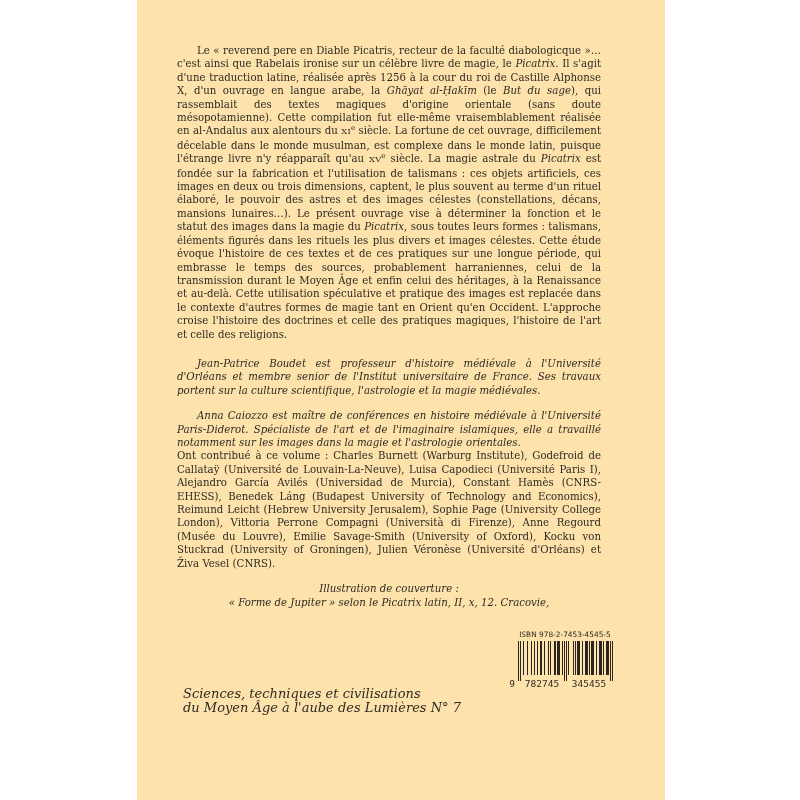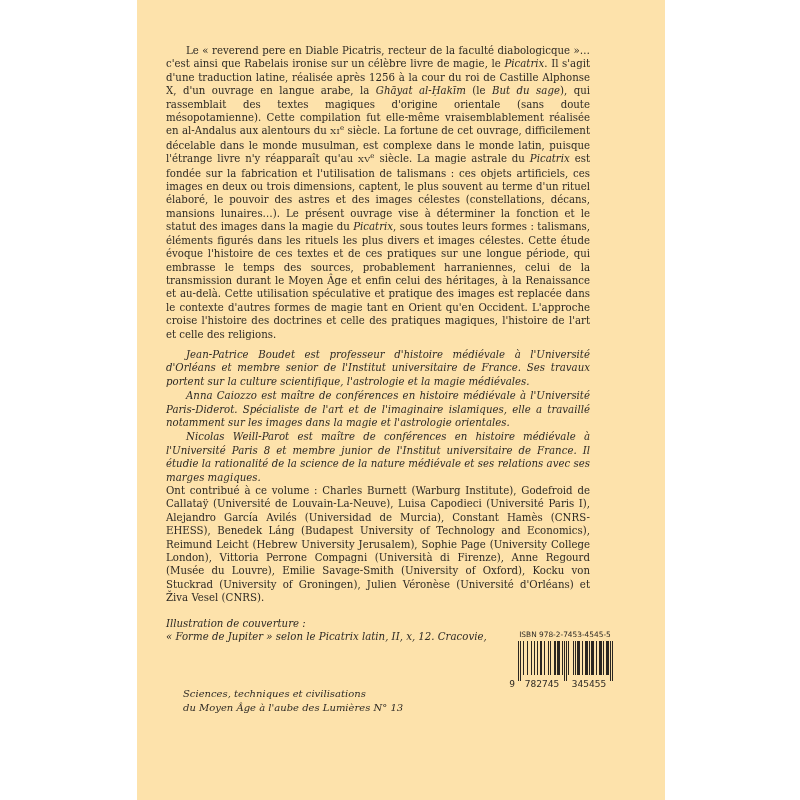--- a/index.html
+++ b/index.html
@@ -10,69 +10,68 @@
   html,body{margin:0;padding:0;}
   body{
     width:800px;height:800px;position:relative;background:#ffffff;
     font-family:"DejaVu Serif", serif;color:var(--ink);
   }
   .cover{
     position:absolute;left:137px;top:0;width:528px;height:800px;
     background:var(--cover-bg);overflow:hidden;
   }
   .content{
-    position:absolute;left:29px;top:44px;width:424px;
+    position:absolute;left:40px;top:44px;width:424px;
   }
   .content p{
     margin:0;font-size:10.2px;line-height:var(--lh);
     text-align:justify;text-indent:20px;
     color:var(--ink);
   }
-  p.bio{font-style:italic;margin-top:1px;}
-  p.bio-first{margin-top:7px;}
+  p.bio{font-style:italic;margin-top:12px;}
+  p.bio-first{margin-top:16px;}
   p.contributors{text-indent:0;}
   .credit{
     margin-top:12px;font-style:italic;font-size:10.2px;line-height:13.5px;
   }
-  .credit div{white-space:nowrap;}
+  .credit div{white-space:nowrap;text-align:center;}
   .it{font-style:italic;}
   .sc{font-size:8.2px;letter-spacing:.3px;text-transform:uppercase;}
   .sup{font-size:7px;vertical-align:super;line-height:0;}
   .series{
     position:absolute;left:46px;top:687px;
-    font-style:italic;font-size:10px;line-height:13.8px;white-space:nowrap;
+    font-style:italic;font-size:13px;line-height:13.8px;white-space:nowrap;
   }
   .barcode-wrap{position:absolute;left:369px;top:629px;width:112px;height:60px;}
   .bc-label{font-family:"DejaVu Sans", sans-serif;font-size:7.4px;fill:var(--ink);}
   .bc-digit{font-family:"DejaVu Sans Mono", monospace;font-size:9.5px;fill:var(--ink);}
   .bars rect{fill:#2b2620;}
 </style>
 </head>
 <body>
 
 <div class="cover">
 
   <div class="content">
     <p><span>Le « reverend pere en Diable Picatris, recteur de la faculté diabologicque »… c'est ainsi que Rabelais ironise sur un célèbre livre de magie, le </span><span class="it">Picatrix</span><span>. Il s'agit d'une traduction latine, réalisée après 1256 à la cour du roi de Castille Alphonse X, d'un ouvrage en langue arabe, la </span><span class="it">Ghāyat al-Ḥakīm</span><span> (le </span><span class="it">But du sage</span><span>), qui rassemblait des textes magiques d'origine orientale (sans doute mésopotamienne). Cette compilation fut elle-même vraisemblablement réalisée en al-Andalus aux alentours du </span><span class="sc">xi</span><span class="sup">e</span><span> siècle. La fortune de cet ouvrage, difficilement décelable dans le monde musulman, est complexe dans le monde latin, puisque l'étrange livre n'y réapparaît qu'au </span><span class="sc">xv</span><span class="sup">e</span><span> siècle. La magie astrale du </span><span class="it">Picatrix</span><span> est fondée sur la fabrication et l'utilisation de talismans : ces objets artificiels, ces images en deux ou trois dimensions, captent, le plus souvent au terme d'un rituel élaboré, le pouvoir des astres et des images célestes (constellations, décans, mansions lunaires…). Le présent ouvrage vise à déterminer la fonction et le statut des images dans la magie du </span><span class="it">Picatrix</span><span>, sous toutes leurs formes : talismans, éléments figurés dans les rituels les plus divers et images célestes. Cette étude évoque l'histoire de ces textes et de ces pratiques sur une longue période, qui embrasse le temps des sources, probablement harraniennes, celui de la transmission durant le Moyen Âge et enfin celui des héritages, à la Renaissance et au-delà. Cette utilisation spéculative et pratique des images est replacée dans le contexte d'autres formes de magie tant en Orient qu'en Occident. L'approche croise l'histoire des doctrines et celle des pratiques magiques, l'histoire de l'art et celle des religions.</span></p>
 
     <p class="bio bio-first">Jean-Patrice Boudet est professeur d'histoire médiévale à l'Université d'Orléans et membre senior de l'Institut universitaire de France. Ses travaux portent sur la culture scientifique, l'astrologie et la magie médiévales.</p>
     <p class="bio">Anna Caiozzo est maître de conférences en histoire médiévale à l'Université Paris-Diderot. Spécialiste de l'art et de l'imaginaire islamiques, elle a travaillé notamment sur les images dans la magie et l'astrologie orientales.</p>
-    <p class="bio">Nicolas Weill-Parot est maître de conférences en histoire médiévale à l'Université Paris 8 et membre junior de l'Institut universitaire de France. Il étudie la rationalité de la science de la nature médiévale et ses relations avec ses marges magiques.</p>
 
     <p class="contributors">Ont contribué à ce volume : Charles Burnett (Warburg Institute), Godefroid de Callataÿ (Université de Louvain-La-Neuve), Luisa Capodieci (Université Paris I), Alejandro García Avilés (Universidad de Murcia), Constant Hamès (CNRS-EHESS), Benedek Láng (Budapest University of Technology and Economics), Reimund Leicht (Hebrew University Jerusalem), Sophie Page (University College London), Vittoria Perrone Compagni (Università di Firenze), Anne Regourd (Musée du Louvre), Emilie Savage-Smith (University of Oxford), Kocku von Stuckrad (University of Groningen), Julien Véronèse (Université d'Orléans) et Živa Vesel (CNRS).</p>
 
     <div class="credit">
       <div>Illustration de couverture :</div>
       <div>« Forme de Jupiter » selon le Picatrix latin, II, x, 12. Cracovie,</div>
     </div>
   </div>
 
   <div class="series">
     <div>Sciences, techniques et civilisations</div>
-    <div>du Moyen Âge à l'aube des Lumières N° 13</div>
+    <div>du Moyen Âge à l'aube des Lumières N° 7</div>
   </div>
 
   <div class="barcode-wrap">
     <svg width="112" height="60" viewBox="0 0 112 60">
       <text class="bc-label" x="59" y="8" text-anchor="middle">ISBN 978-2-7453-4545-5</text>
       <g class="bars" id="bc-bars" transform="translate(12,12)">
           <rect x="0" y="0" width="1" height="40" fill="#2b2620"></rect>
           <rect x="2" y="0" width="1" height="40" fill="#2b2620"></rect>
           <rect x="5" y="0" width="1" height="34" fill="#2b2620"></rect>
           <rect x="9" y="0" width="1" height="34" fill="#2b2620"></rect>

